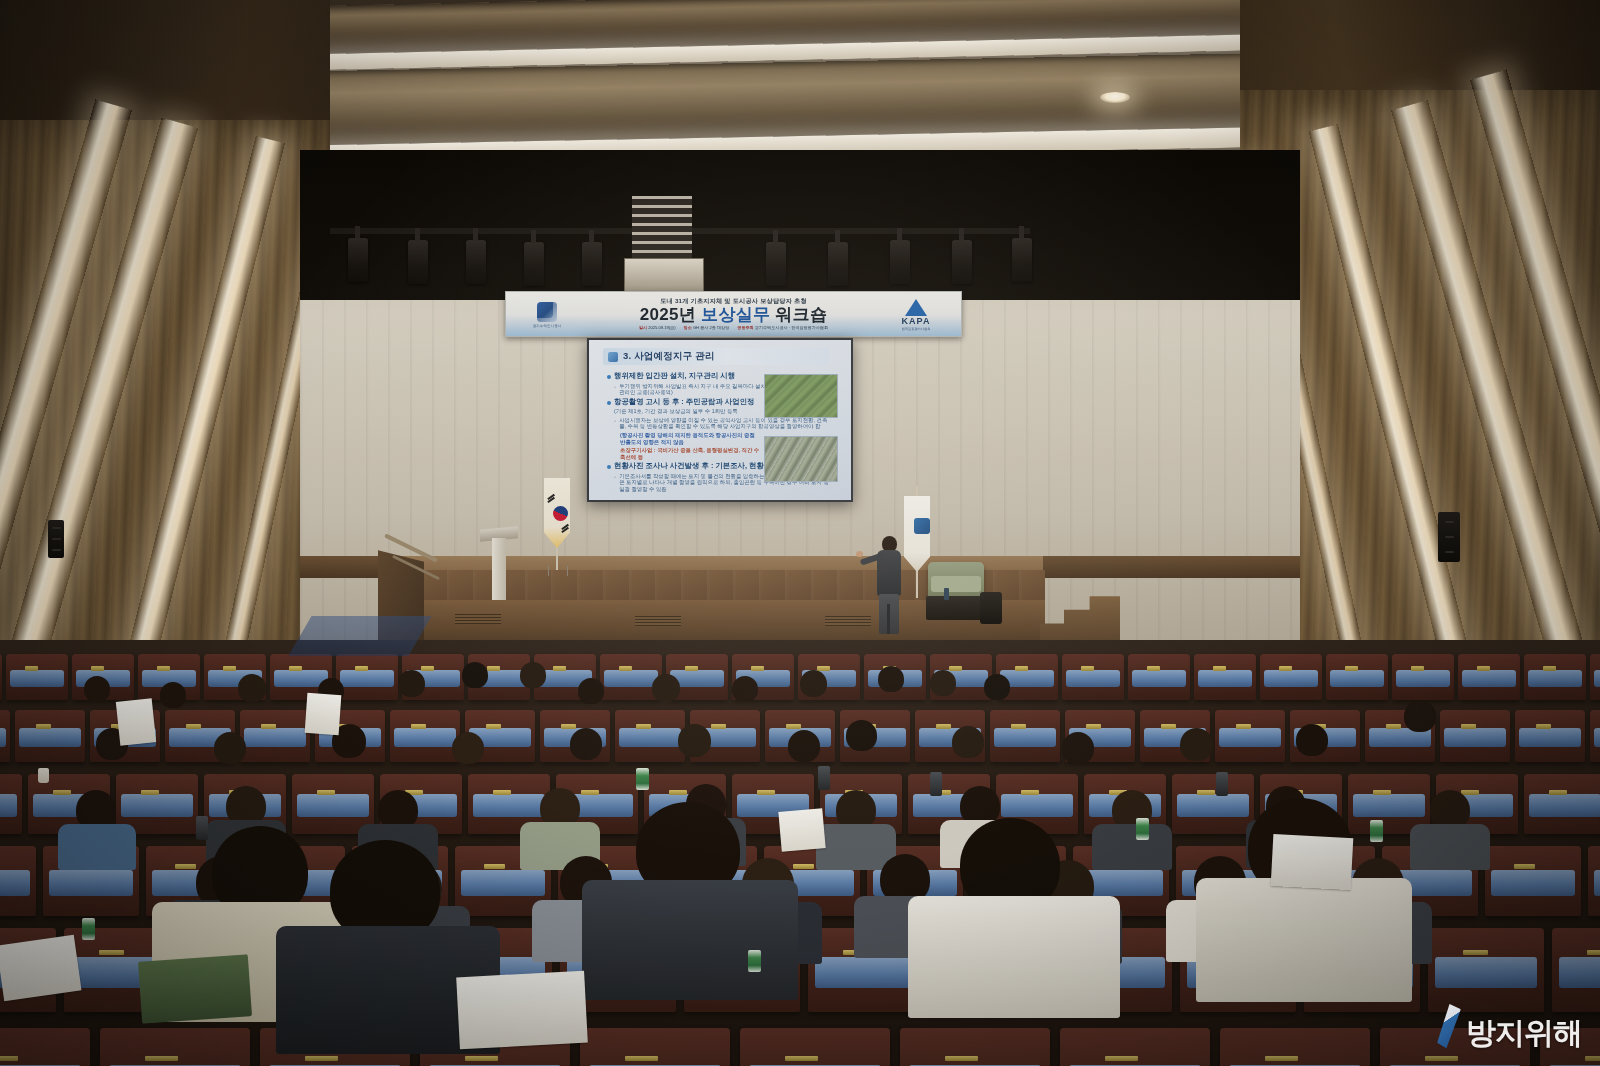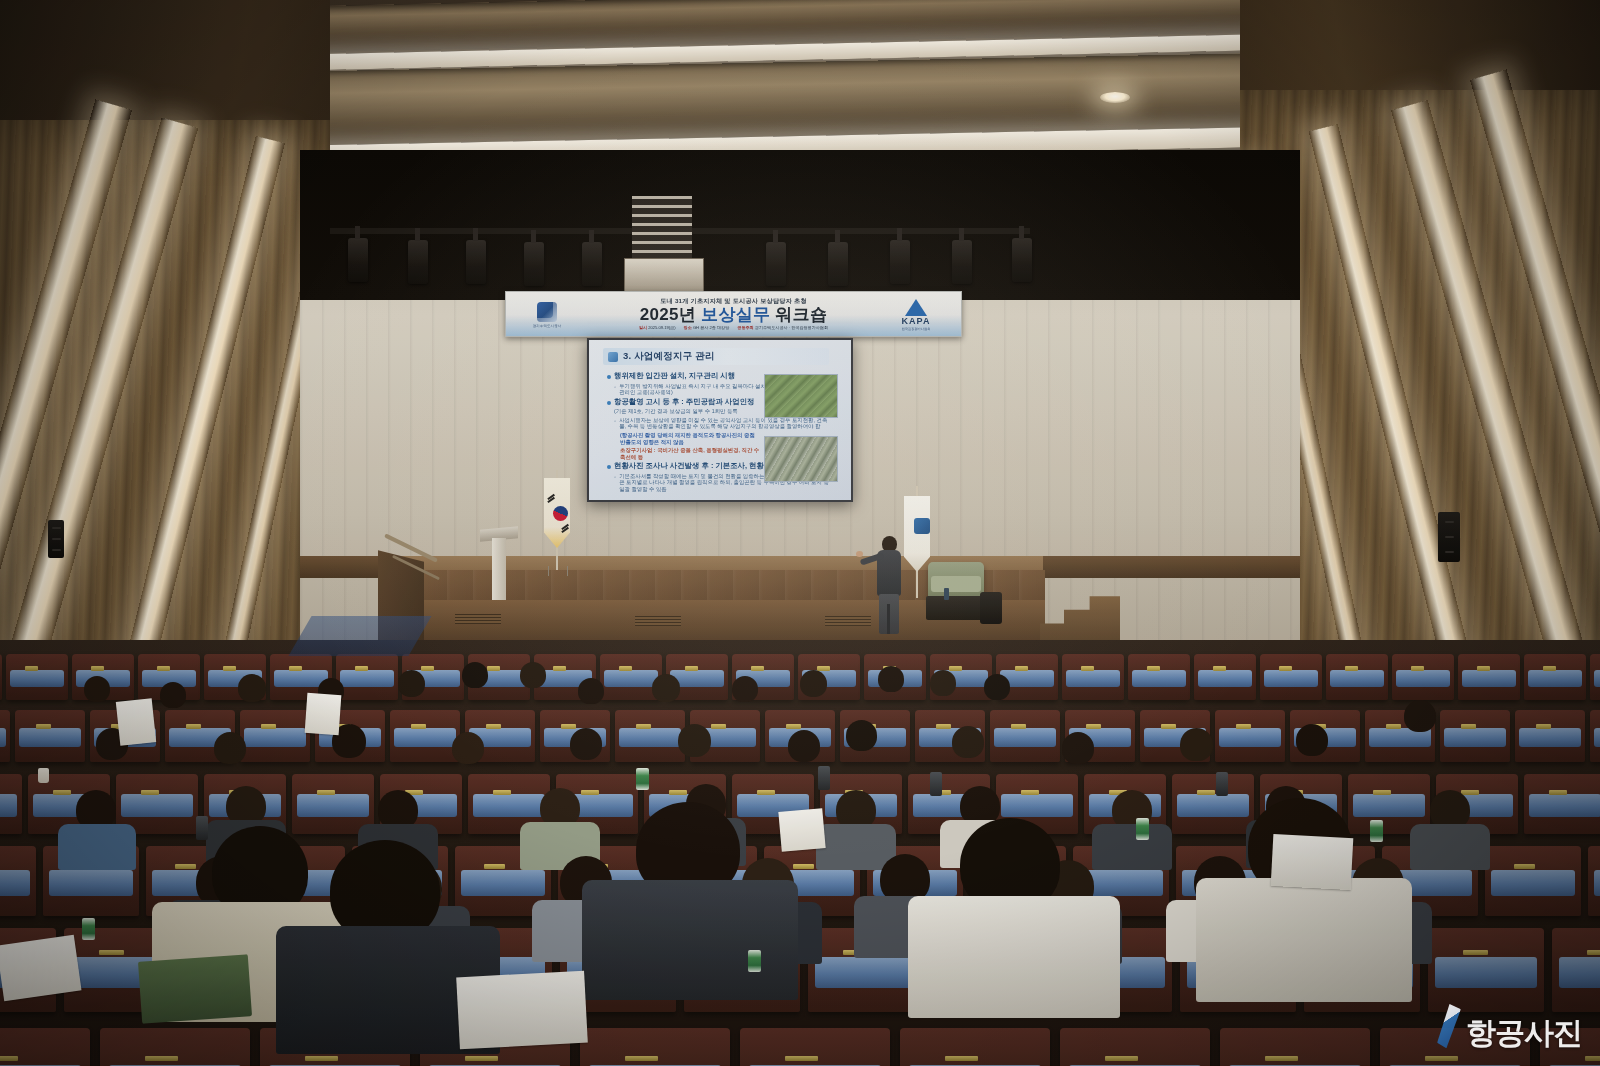--- a/index.html
+++ b/index.html
@@ -975,16 +975,16 @@
     <div class="notebook" style="left:140px;top:318px;width:110px;height:62px;transform:rotate(-4deg);"></div>
   </div>
 
   <div class="aisle" style="left:300px;top:616px;width:120px;height:40px;transform:skewX(-30deg);opacity:.5;"></div>
 
   <div class="warm"></div>
   <div class="grain"></div>
 
   <div class="watermark">
     <div class="wm-mark"></div>
-    <div class="wm-text">항공사진</div>
+    <div class="wm-text">방지위해</div>
   </div>
 
 </div>
 
 </body></html>

